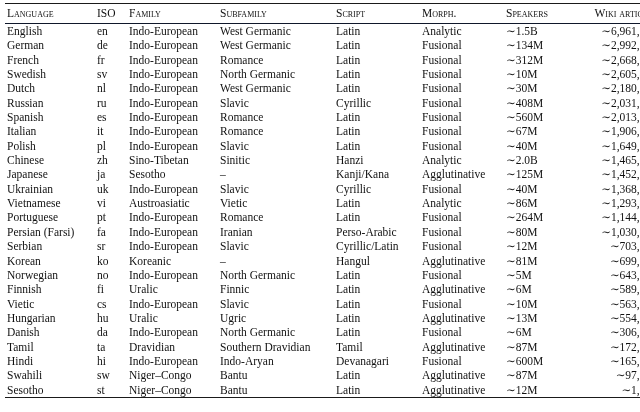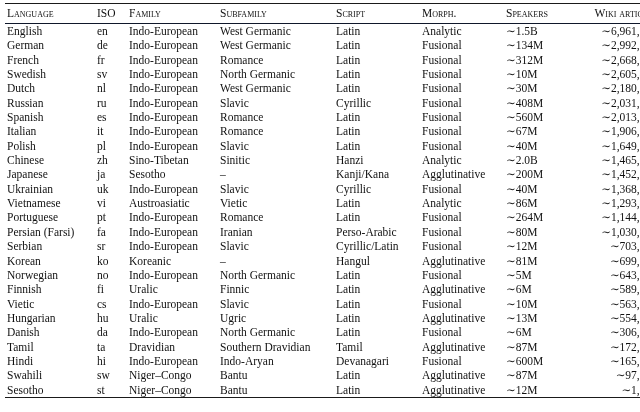--- a/index.html
+++ b/index.html
@@ -171,21 +171,21 @@
           <td class="col-6">∼2.0B</td>
           <td class="col-7">∼1,465,839</td>
         </tr>
         <tr>
           <td class="col-0">Japanese</td>
           <td class="col-1">ja</td>
           <td class="col-2">Sesotho</td>
           <td class="col-3">–</td>
           <td class="col-4">Kanji/Kana</td>
           <td class="col-5">Agglutinative</td>
-          <td class="col-6">∼200M</td>
+          <td class="col-6">∼125M</td>
           <td class="col-7">∼1,452,150</td>
         </tr>
         <tr>
           <td class="col-0">Ukrainian</td>
           <td class="col-1">uk</td>
           <td class="col-2">Indo-European</td>
           <td class="col-3">Slavic</td>
           <td class="col-4">Cyrillic</td>
           <td class="col-5">Fusional</td>
           <td class="col-6">∼40M</td>

